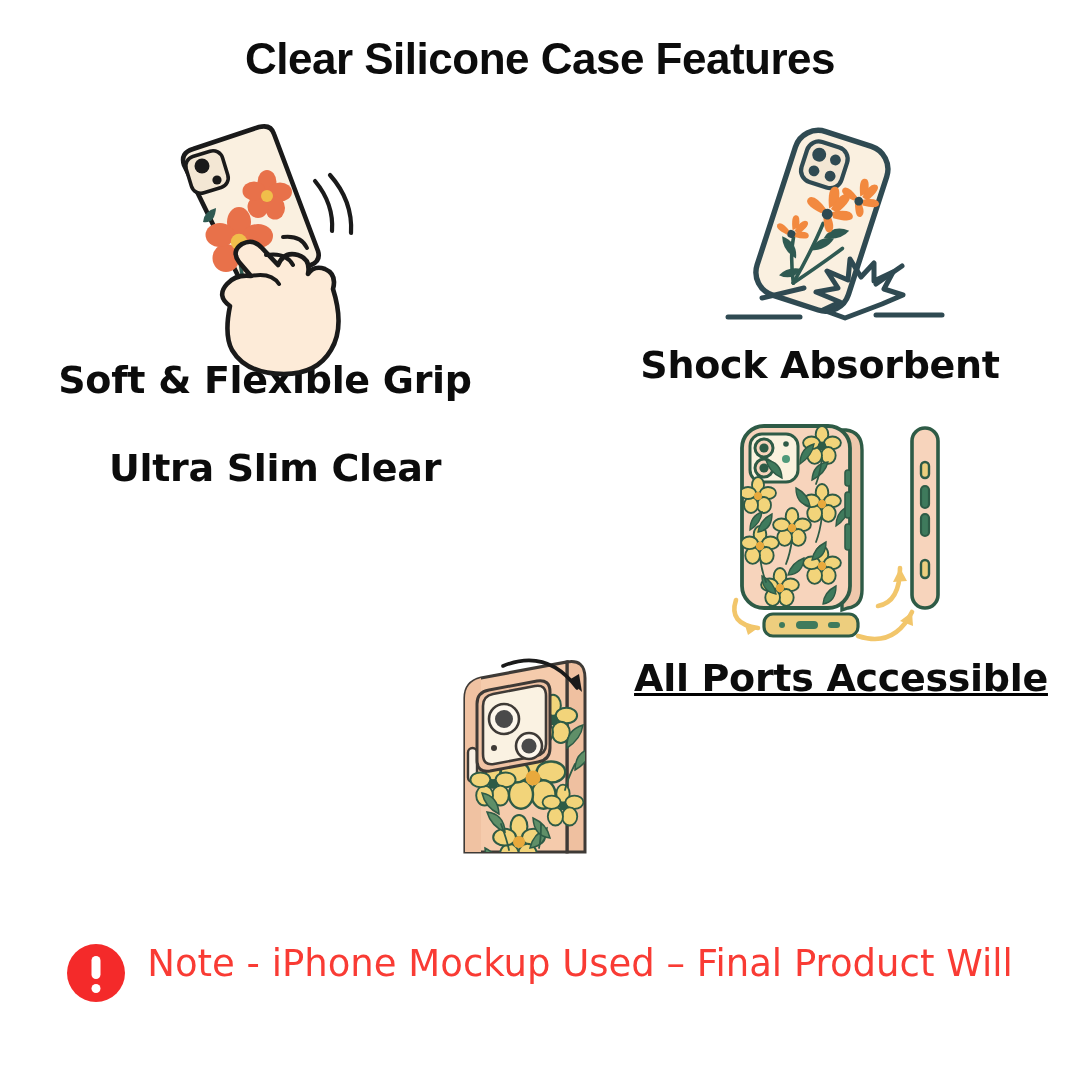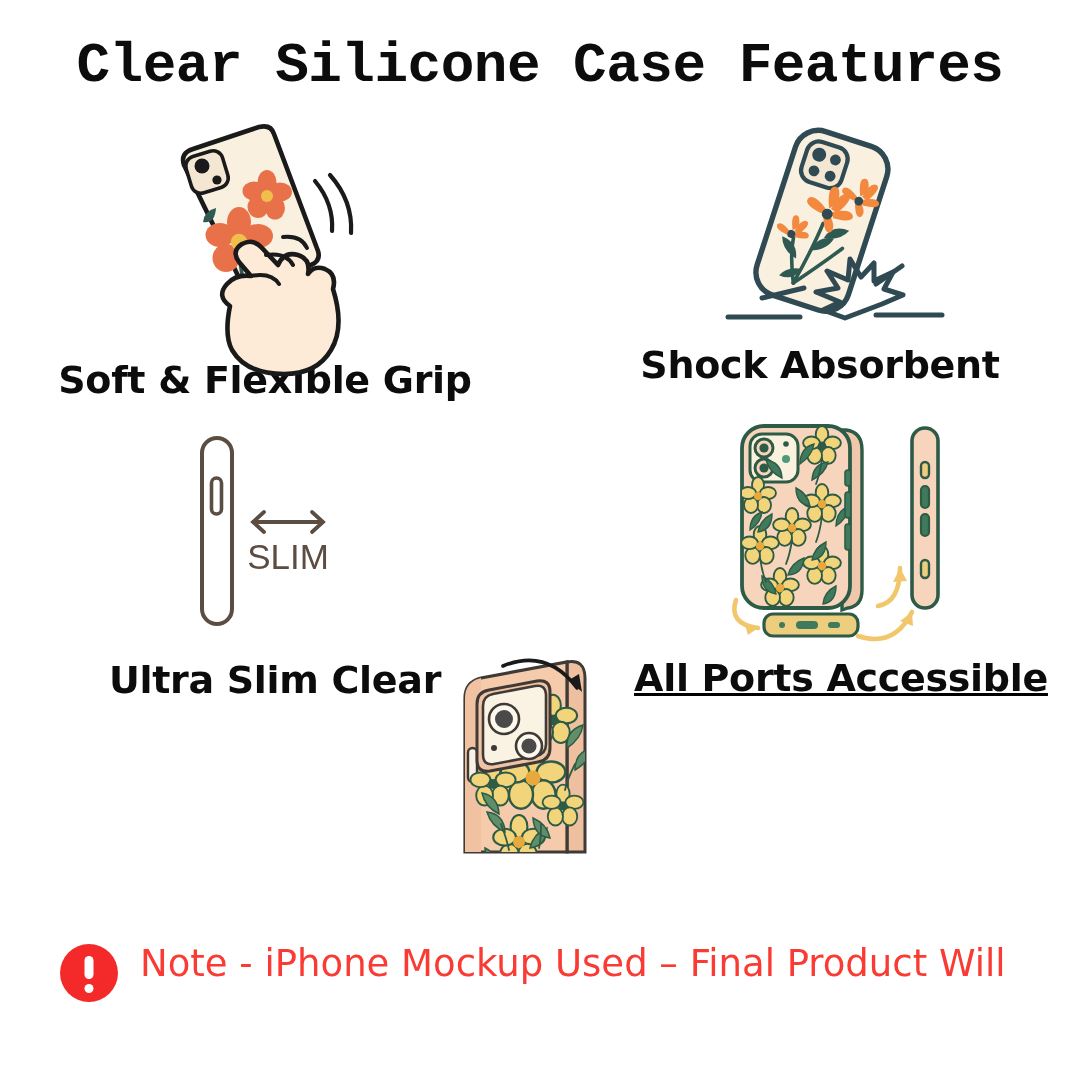--- a/index.html
+++ b/index.html
@@ -14,25 +14,25 @@
     position:relative;
     width:1080px; height:1080px;
     background:#ffffff;
   }
 
   
   .page-title{
     position:absolute;
     top:34px; left:0; width:1080px;
     text-align:center;
-    font-size:56px;
+    font-size:44px;
     font-weight:bold;
     letter-spacing:-0.5px;
     color:#0c0c0c;
-    font-family:Liberation Mono, monospace;
+    font-family:Liberation Sans, sans-serif;
   }
 
   
   .feature{
     position:absolute;
   }
   .feature-art{
     position:relative;
     width:100%;
     display:flex;
@@ -66,21 +66,21 @@
   #f-slim   .feature-label { margin-top:22px; }
   #f-ports  .feature-label { margin-top:16px; }
   #f-raised .feature-label { margin-top:12px; }
 
   
   #note{
     position:absolute;
     left:0; top:940px; width:1080px;
     display:flex;
     align-items:flex-start;
-    justify-content:flex-start;
+    justify-content:center;
     gap:22px;
     padding:0 60px;
   }
   .note-icon{
     flex:0 0 auto;
     width:58px; height:58px;
     border-radius:50%;
     background:#F42A2A;
     position:relative;
     margin-top:4px;
@@ -239,35 +239,20 @@
           <line x1="196" y1="203" x2="262" y2="203"></line>
           <line x1="82" y1="186" x2="124" y2="176"></line>
           <line x1="196" y1="172" x2="222" y2="154"></line>
         </g>
       </svg>
     </div>
     <div class="feature-label">Shock Absorbent</div>
   </div>
 
   <div class="feature" id="f-slim">
-    <div class="feature-art">
-      <svg width="250" height="212" viewBox="0 0 250 212">
-
-        <rect x="52" y="14" width="30" height="186" rx="15" fill="#ffffff" stroke="#5C4D42" stroke-width="4"></rect>
-        <rect x="61.5" y="54" width="10" height="36" rx="5" fill="#ffffff" stroke="#5C4D42" stroke-width="3.6"></rect>
-
-        <g stroke="#5C4D42" stroke-width="3.8" stroke-linecap="round" fill="none">
-          <line x1="104" y1="98" x2="172" y2="98"></line>
-          <polyline points="114,88 103,98 114,108"></polyline>
-          <polyline points="162,88 173,98 162,108"></polyline>
-        </g>
-
-        <text x="138" y="145" text-anchor="middle" font-family="Liberation Sans, sans-serif" font-size="35" fill="#5C4D42">SLIM</text>
-      </svg>
-    </div>
     <div class="feature-label">Ultra Slim Clear</div>
   </div>
 
   <div class="feature" id="f-ports">
     <div class="feature-art">
       <svg width="270" height="222" viewBox="0 0 270 222">
         <defs>
           <clipPath id="caseClip">
             <rect x="36" y="8" width="108" height="182" rx="22"></rect>
           </clipPath>

